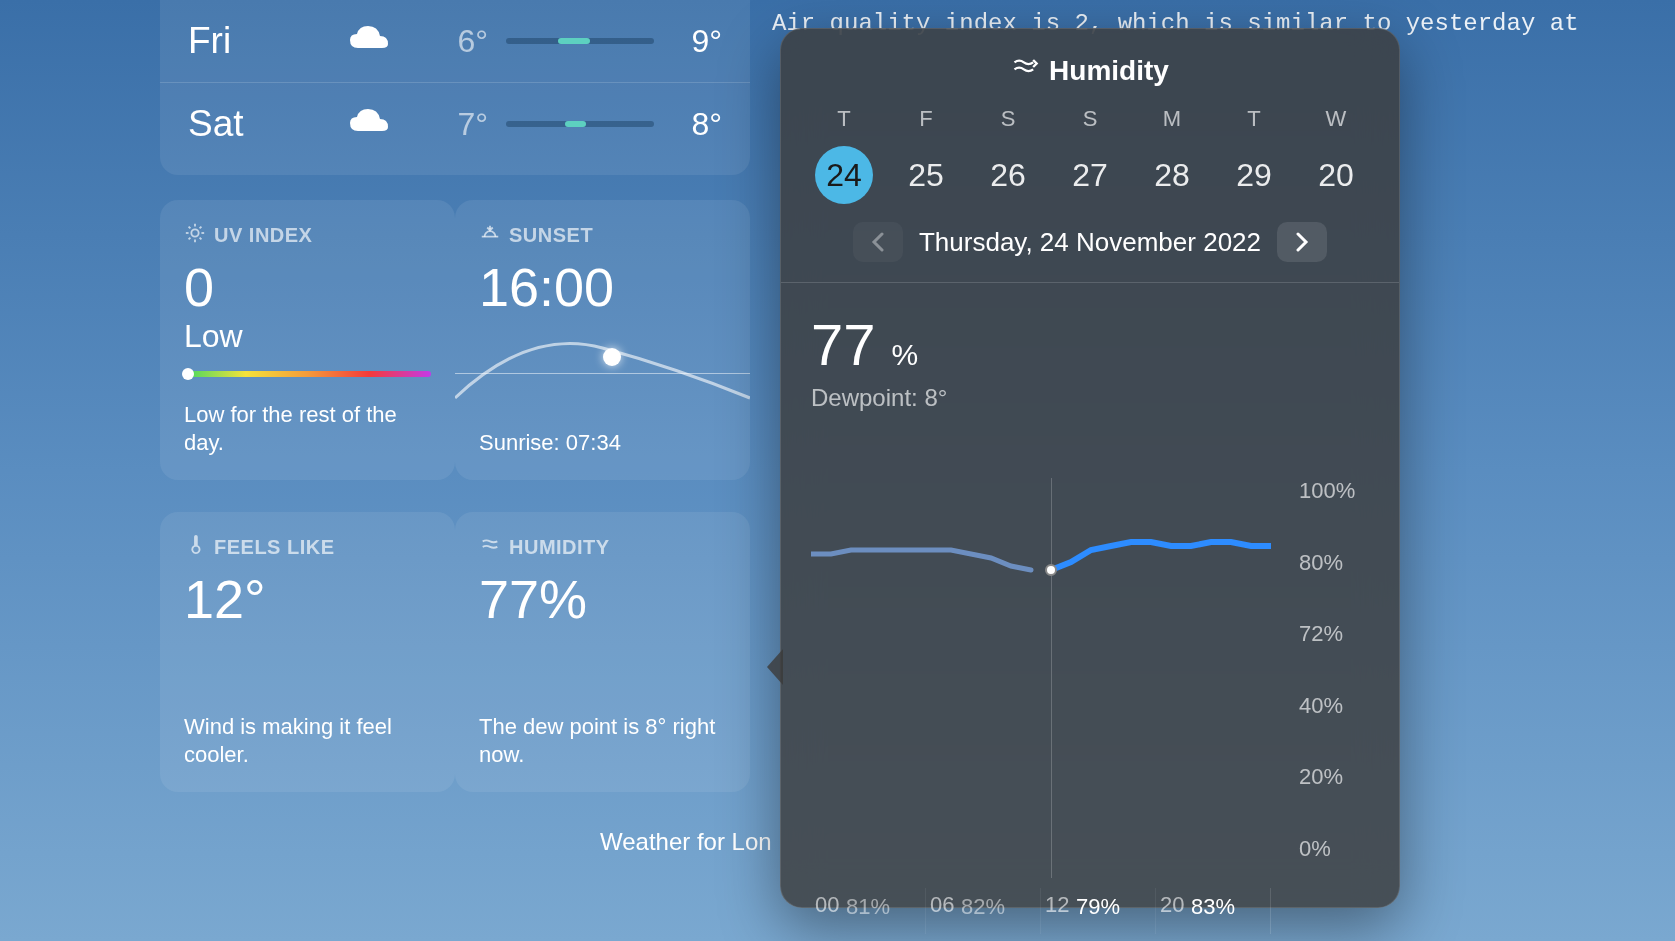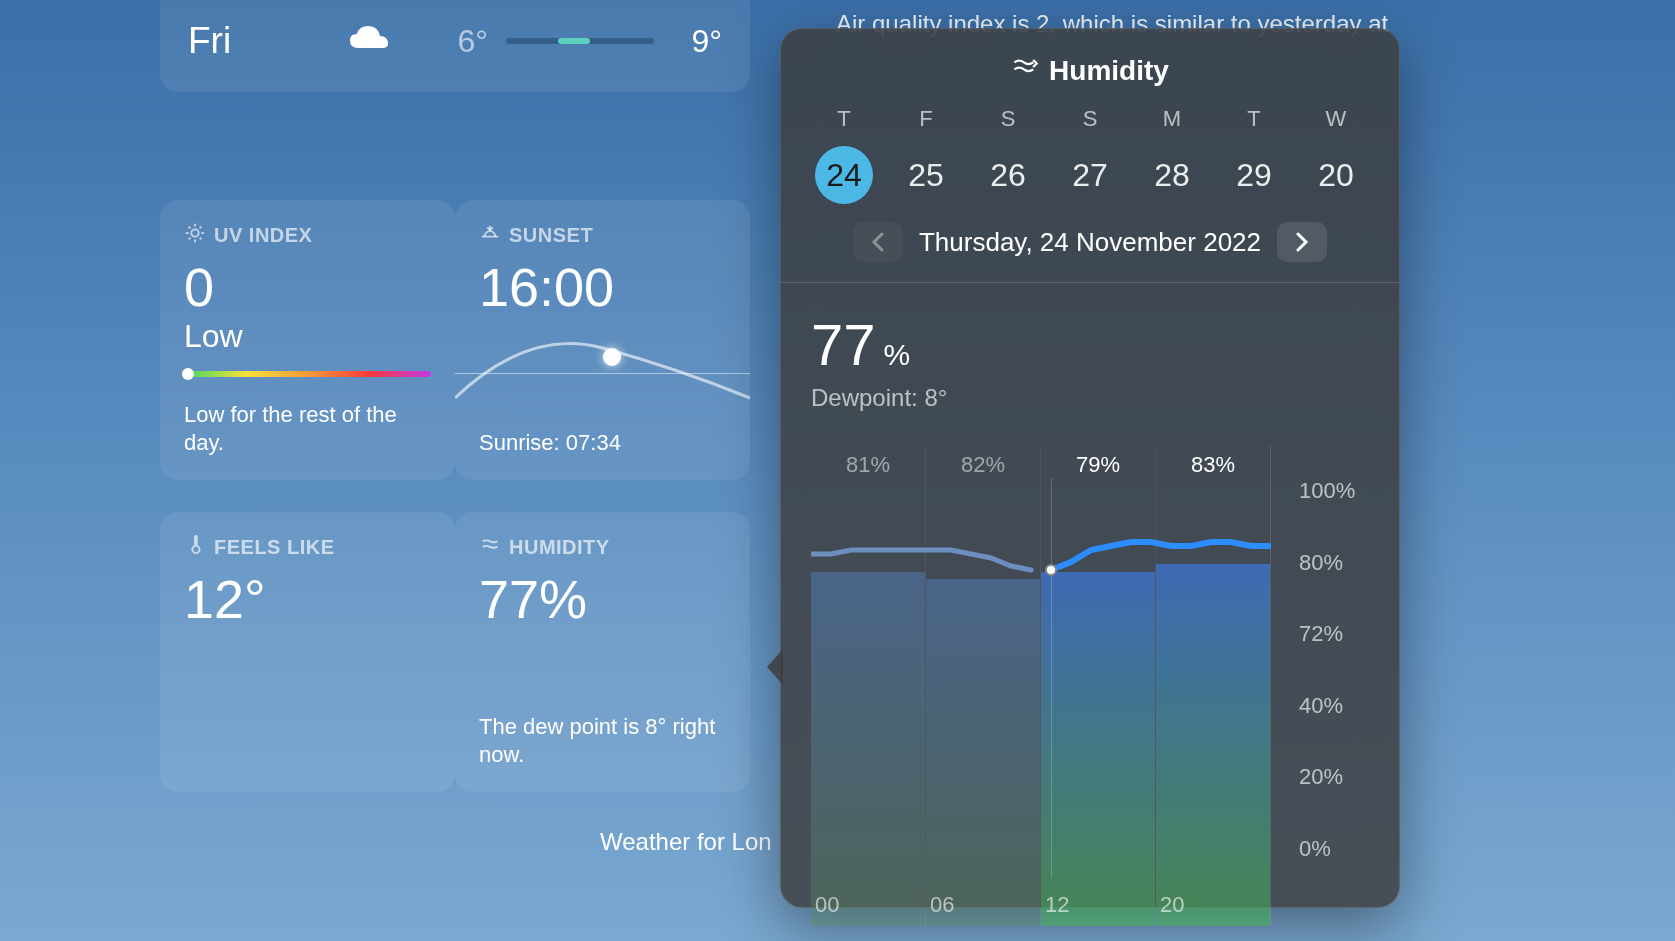--- a/index.html
+++ b/index.html
@@ -72,24 +72,25 @@
   position: absolute;
   left: 600px;
   top: 828px;
   color: #fff;
   font-size: 24px;
 }
 
 
 .aqi-text {
   position: absolute;
-  left: 836px;
+  left: 772px;
   top: 10px;
   color: rgba(255,255,255,0.9);
   font-size: 24px;
+  font-family: Liberation Mono, monospace;
 }
 .popup {
   position: absolute;
   left: 780px;
   top: 28px;
   width: 620px;
   height: 880px;
   background: rgba(60,60,60,0.82);
   backdrop-filter: blur(20px);
   border-radius: 22px;
@@ -113,28 +114,28 @@
 .day-letter { font-size: 22px; color: rgba(255,255,255,0.65); font-weight: 500; }
 .day-num { font-size: 32px; color: rgba(255,255,255,0.9); font-weight: 500; width: 58px; height: 58px; display: flex; align-items: center; justify-content: center; border-radius: 50%; }
 .day-num.selected { background: #4cb8e6; color: #1a1a1a; }
 .date-nav { display: flex; align-items: center; justify-content: center; gap: 16px; margin: 18px 0 20px 0; }
 .nav-btn { width: 50px; height: 40px; border-radius: 10px; background: rgba(255,255,255,0.1); display: flex; align-items: center; justify-content: center; cursor: pointer; }
 .nav-btn.disabled { opacity: 0.4; }
 .date-label { font-size: 26px; color: #fff; font-weight: 400; }
 .popup hr { border: none; border-top: 1px solid rgba(255,255,255,0.15); margin: 0 -30px; }
 
 .humidity-main { padding: 28px 0 0 0; }
-.humidity-val { display: flex; align-items: baseline; gap: 8px; }
+.humidity-val { display: flex; align-items: baseline; gap: 16px; }
 .humidity-big { font-size: 58px; font-weight: 500; }
 .humidity-pct { font-size: 30px; font-weight: 500; }
 .dewpoint { font-size: 24px; color: rgba(255,255,255,0.65); margin-top: 6px; }
 
 
 .chart-wrap { margin-top: 26px; position: relative; height: 480px; }
-.chart-cols { display: flex; position: absolute; top: 8px; left: 0; width: 460px; height: 100%; }
+.chart-cols { display: flex; position: absolute; top: 16px; left: 0; width: 460px; height: 100%; align-items: flex-end; }
 .chart-col { flex: 1; border-right: 1px solid rgba(255,255,255,0.06); display: flex; flex-direction: column; }
 .chart-col:last-child { border-right: 1px solid rgba(255,255,255,0.13); }
 .chart-col-label { text-align: center; font-size: 22px; padding: 6px 0 14px 0; }
 .chart-col-label.dim { color: rgba(255,255,255,0.5); }
 .chart-area { flex: 1; position: relative; }
 .chart-fill { position: absolute; left: 0; right: 0; bottom: 0; }
 .chart-yaxis { position: absolute; right: 0; top: 40px; bottom: 56px; width: 70px; display: flex; flex-direction: column; justify-content: space-between; }
 .chart-ytick { font-size: 22px; color: rgba(255,255,255,0.65); text-align: left; }
 .chart-xaxis { position: absolute; left: 0; width: 460px; bottom: 0; display: flex; }
 .chart-xtick { flex: 1; font-size: 22px; color: rgba(255,255,255,0.6); text-align: left; padding-left: 4px; }
@@ -153,20 +154,33 @@
     <div class="forecast-icon">
       <svg class="cloud-svg" viewBox="0 0 44 30">
           <path d="M12 24 Q4 24 4 16 Q4 10 11 10 Q13 2 22 2 Q32 2 34 12 Q42 12 42 20 Q42 24 36 24 Z" fill="#fff"></path>
         </svg>
     </div>
     <div class="forecast-low">6°</div>
     <div class="temp-bar">
         <div class="temp-bar-fill" style="left:35%;width:22%"></div>
       </div>
     <div class="forecast-high">9°</div>
+  </div>
+  <div class="forecast-row">
+    <div class="forecast-day">Sat</div>
+    <div class="forecast-icon">
+      <svg class="cloud-svg" viewBox="0 0 44 30">
+          <path d="M12 24 Q4 24 4 16 Q4 10 11 10 Q13 2 22 2 Q32 2 34 12 Q42 12 42 20 Q42 24 36 24 Z" fill="#fff"></path>
+        </svg>
+    </div>
+    <div class="forecast-low">7°</div>
+    <div class="temp-bar">
+        <div class="temp-bar-fill" style="left:40%;width:14%"></div>
+      </div>
+    <div class="forecast-high">8°</div>
   </div>
 </div>
 
 <div class="tiles">
   <div class="tile-row">
     <div class="tile">
       <div class="tile-header">
         <span><svg class="icon-svg" viewBox="0 0 24 24">
               <circle cx="12" cy="12" r="4" fill="none" stroke="rgba(255,255,255,0.65)" stroke-width="2"></circle>
               <g stroke="rgba(255,255,255,0.65)" stroke-width="2">
@@ -212,20 +226,21 @@
   </div>
   <div class="tile-row">
     <div class="tile">
       <div class="tile-header">
         <span><svg class="icon-svg" viewBox="0 0 24 24">
               <path d="M12 3 v10 a4 4 0 1 0 2 0 V3 a1 1 0 0 0 -2 0" fill="none" stroke="rgba(255,255,255,0.65)" stroke-width="2"></path>
             </svg></span>
         <span class="tile-header-label">FEELS LIKE</span>
       </div>
       <div class="tile-big">12°</div>
+      <div class="tile-desc">Wind is making it feel cooler.</div>
     </div>
     <div class="tile">
       <div class="tile-header">
         <span><svg class="icon-svg" viewBox="0 0 24 24">
               <path d="M4 8 Q8 6 12 8 T20 8 M4 14 Q8 12 12 14 T20 14" fill="none" stroke="rgba(255,255,255,0.65)" stroke-width="2"></path>
             </svg></span>
         <span class="tile-header-label">HUMIDITY</span>
       </div>
       <div class="tile-big">77%</div>
       <div class="tile-desc">The dew point is 8° right now.</div>

